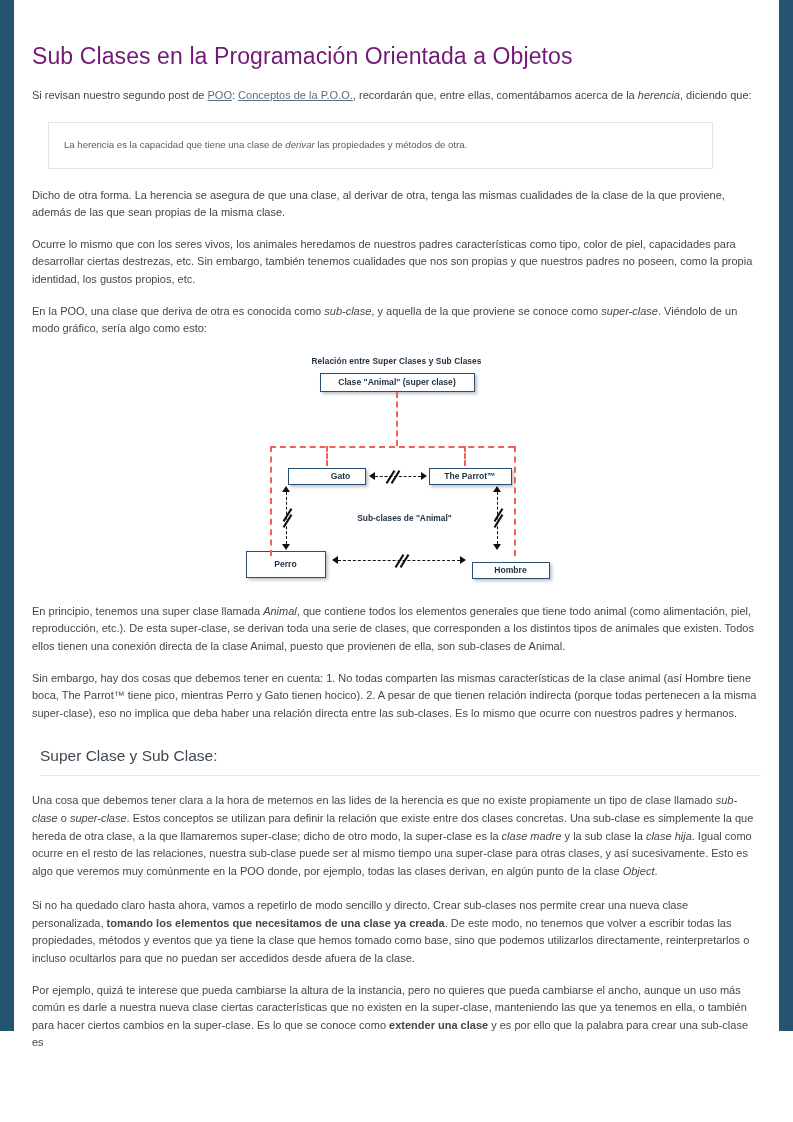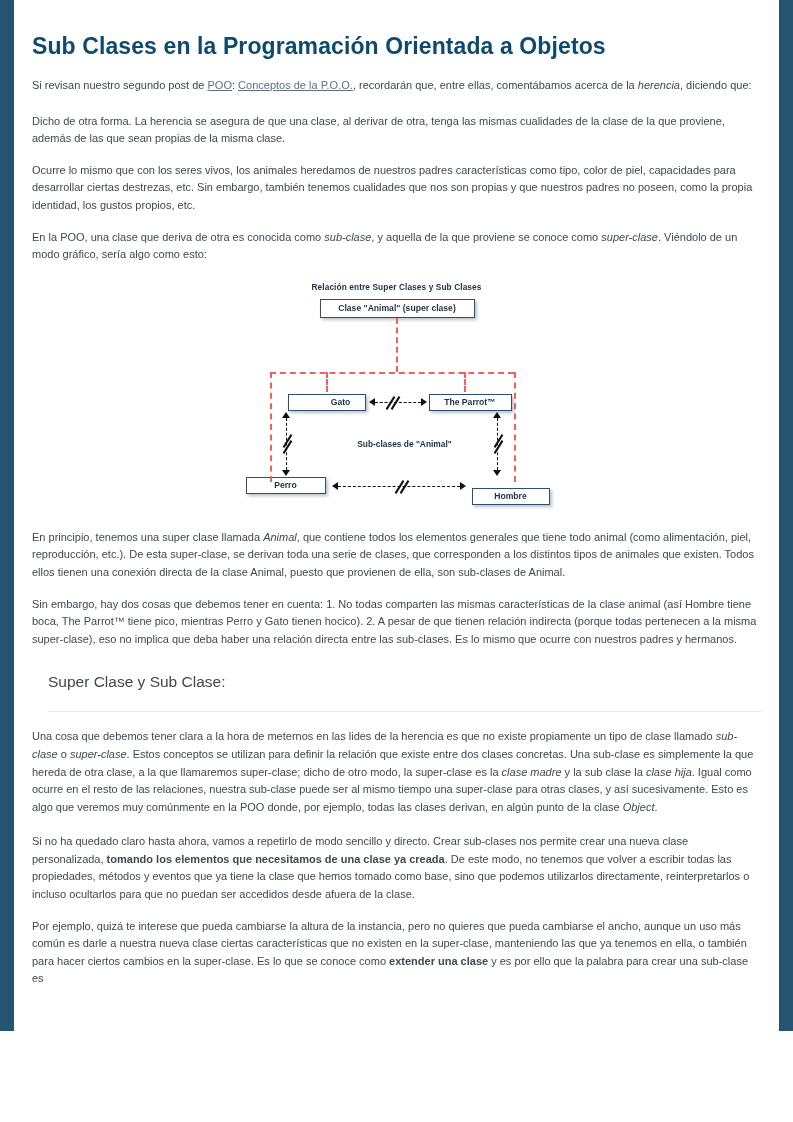--- a/index.html
+++ b/index.html
@@ -40,47 +40,47 @@
     left: 14px; top: 0;
     width: 765px;
     height: 1031px;
     background: #ffffff;
     box-sizing: border-box;
     padding: 0 18px;
   }
 
   
   h1.post-title {
-    color: #0c4a6e;
-    font-weight: 700;
+    color: #701a75;
+    font-weight: 400;
     font-size: 23px;
     line-height: 30px;
-    margin: 31px 0 0 0;
+    margin: 41px 0 0 0;
     letter-spacing: 0.1px;
   }
   p.body-text {
     font-size: 11px;
     line-height: 17.6px;
     color: #40484f;
     margin: 14px 0 0 0;
     text-align: left;
   }
   a.inline-link {
     color: #5b7082;
     text-decoration: underline;
   }
   em { font-style: italic; }
   strong { font-weight: bold; }
 
   h2.section-title {
     font-size: 15.5px;
     font-weight: 400;
     color: #3f4850;
-    margin: 24px 0 0 16px;
-    padding-bottom: 19px;
+    margin: 24px 0 0 8px;
+    padding-bottom: 9px;
     border-bottom: 1px solid #e6e6e6;
     line-height: 20px;
   }
 
   
   .quote-box {
     margin: 17px 0 0 16px;
     width: 665px;
     height: 47px;
     border: 1px solid #e3e3e3;
@@ -127,21 +127,21 @@
     justify-content: center;
     font-size: 8.6px;
     font-weight: bold;
     color: #1d2f42;
     box-shadow: 2px 2px 3px rgba(90,100,112,0.40);
     white-space: nowrap;
   }
   .node-super { left: 88px;  top: 17px;  width: 155px; height: 19px; }
   .node-gato  { left: 56px;  top: 112px; width: 78px;  height: 17px; padding-left: 28px; }
   .node-parrot{ left: 197px; top: 112px; width: 83px;  height: 17px; }
-  .node-perro { left: 14px;  top: 195px; width: 80px;  height: 17px; }
+  .node-perro { left: 14px;  top: 195px; width: 80px;  height: 27px; }
   .node-hombre{ left: 240px; top: 206px; width: 78px;  height: 17px; }
 
   .dg-midlabel {
     position: absolute;
     left: 108px; top: 157px;
     width: 130px;
     text-align: center;
     font-size: 8.4px;
     font-weight: bold;
     color: #1d2f42;
@@ -191,20 +191,25 @@
   <div class="edge-bar right"></div>
 
   <div id="content">
 
     <h1 class="post-title">Sub Clases en la Programación Orientada a Objetos</h1>
 
     <p class="body-text" style="margin-top:16px;">
       <span>Si revisan nuestro segundo post de </span><a class="inline-link" href="#">POO</a><span>: </span><a class="inline-link" href="#">Conceptos de la P.O.O.</a><span>, recordarán que, entre ellas, comentábamos acerca de la </span><em>herencia</em><span>, diciendo que:</span>
     </p>
 
+    <div class="quote-box">
+      <div class="quote-text">
+        <span>La herencia es la capacidad que tiene una clase de </span><em>derivar</em><span> las propiedades y métodos de otra.</span>
+      </div>
+    </div>
 
     <p class="body-text" style="margin-top:18px;">Dicho de otra forma. La herencia se asegura de que una clase, al derivar de otra, tenga las mismas cualidades de la clase de la que proviene, además de las que sean propias de la misma clase.</p>
 
     <p class="body-text">Ocurre lo mismo que con los seres vivos, los animales heredamos de nuestros padres características como tipo, color de piel, capacidades para desarrollar ciertas destrezas, etc. Sin embargo, también tenemos cualidades que nos son propias y que nuestros padres no poseen, como la propia identidad, los gustos propios, etc.</p>
 
     <p class="body-text">
       <span>En la POO, una clase que deriva de otra es conocida como </span><em>sub-clase</em><span>, y aquella de la que proviene se conoce como </span><em>super-clase</em><span>. Viéndolo de un modo gráfico, sería algo como esto:</span>
     </p>
 
     <div class="figure-wrap">

